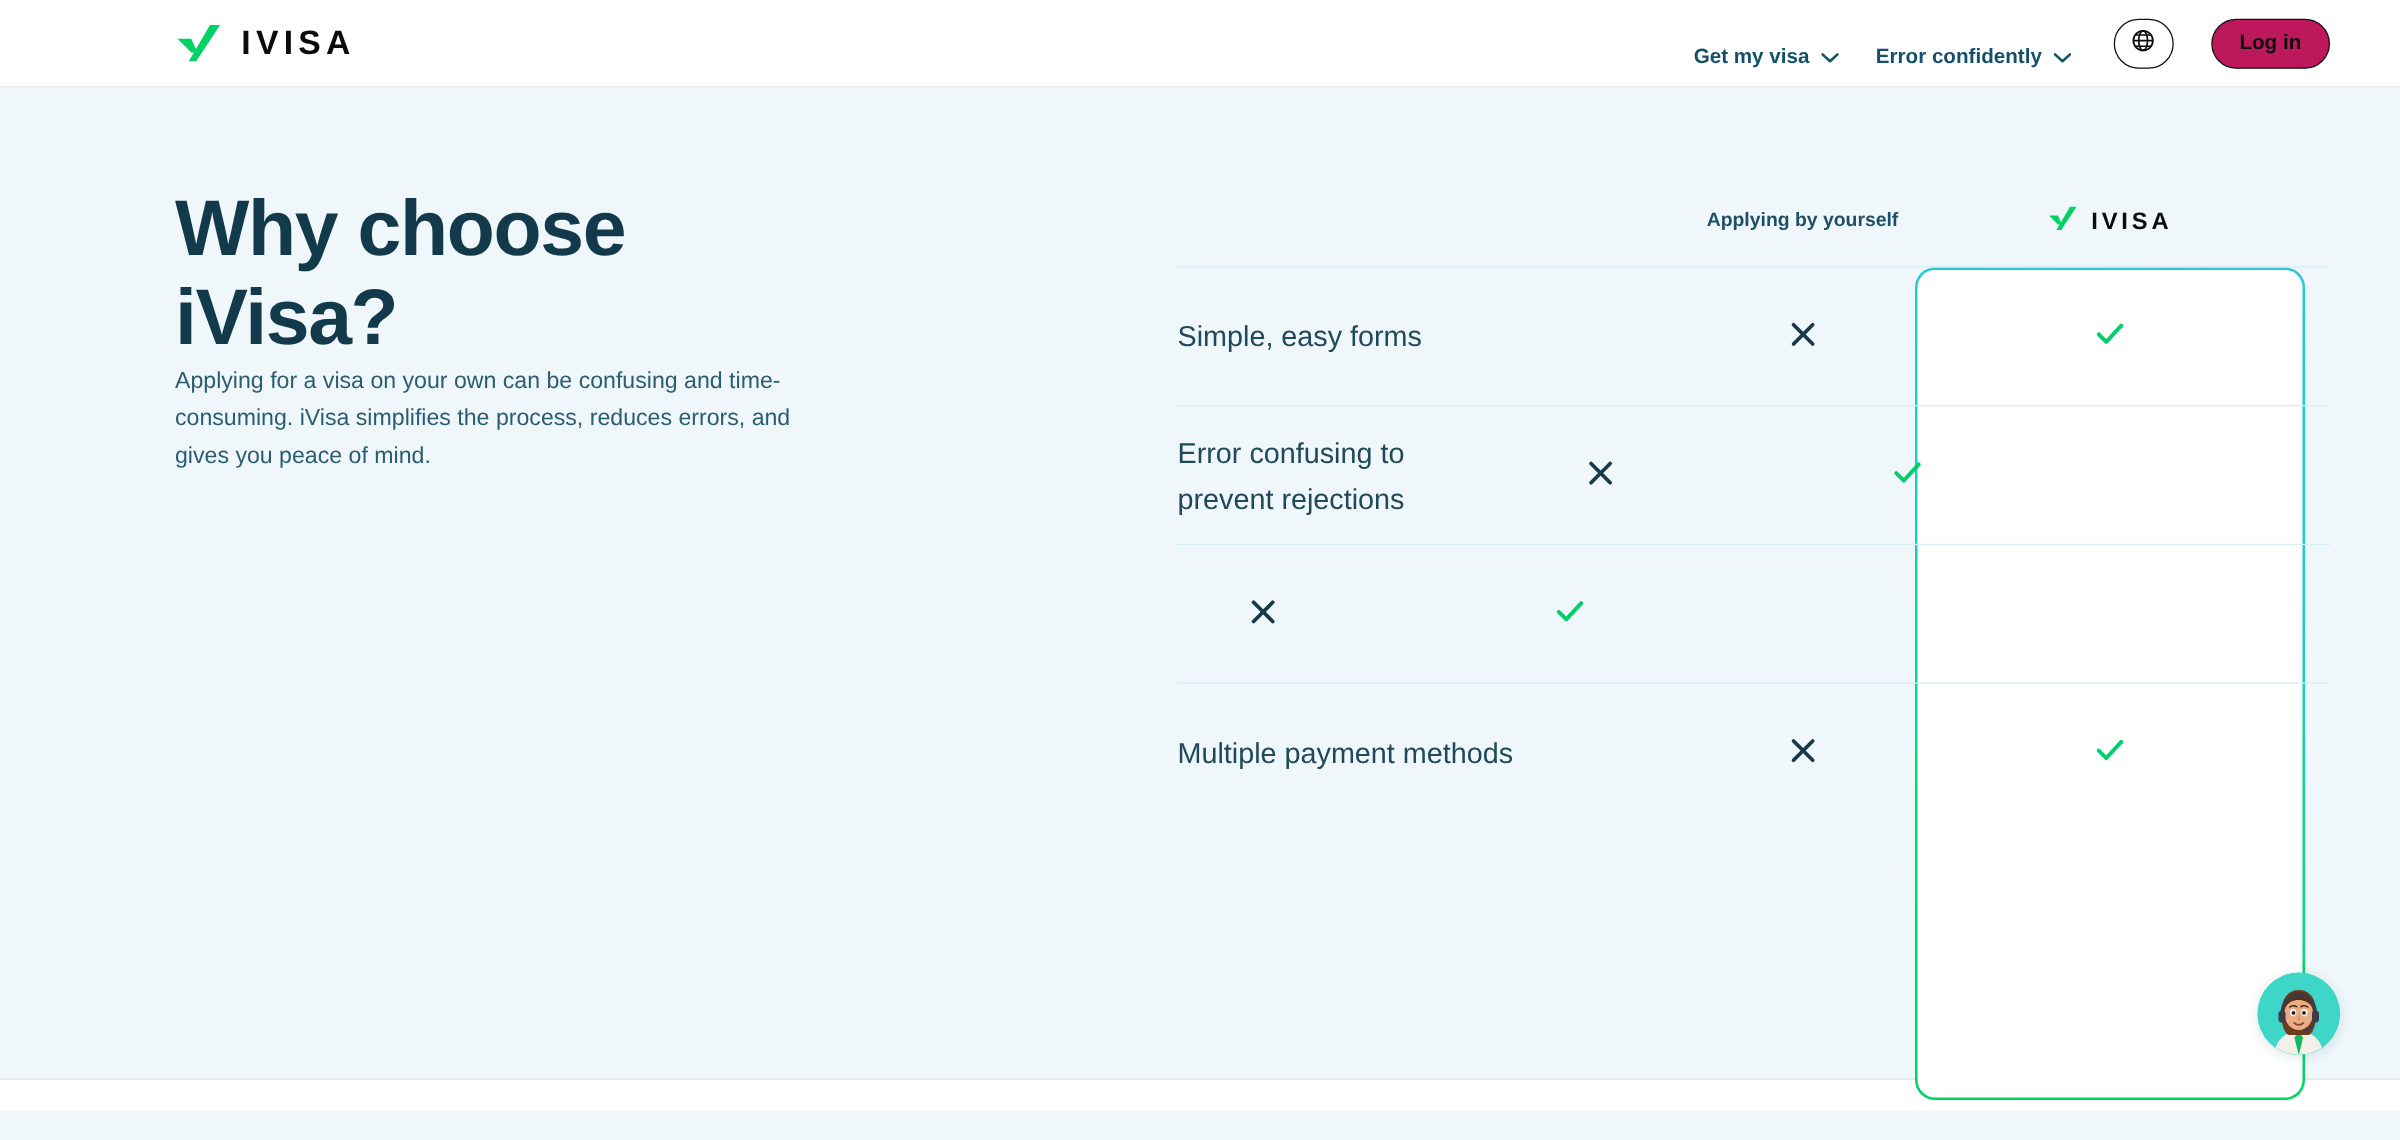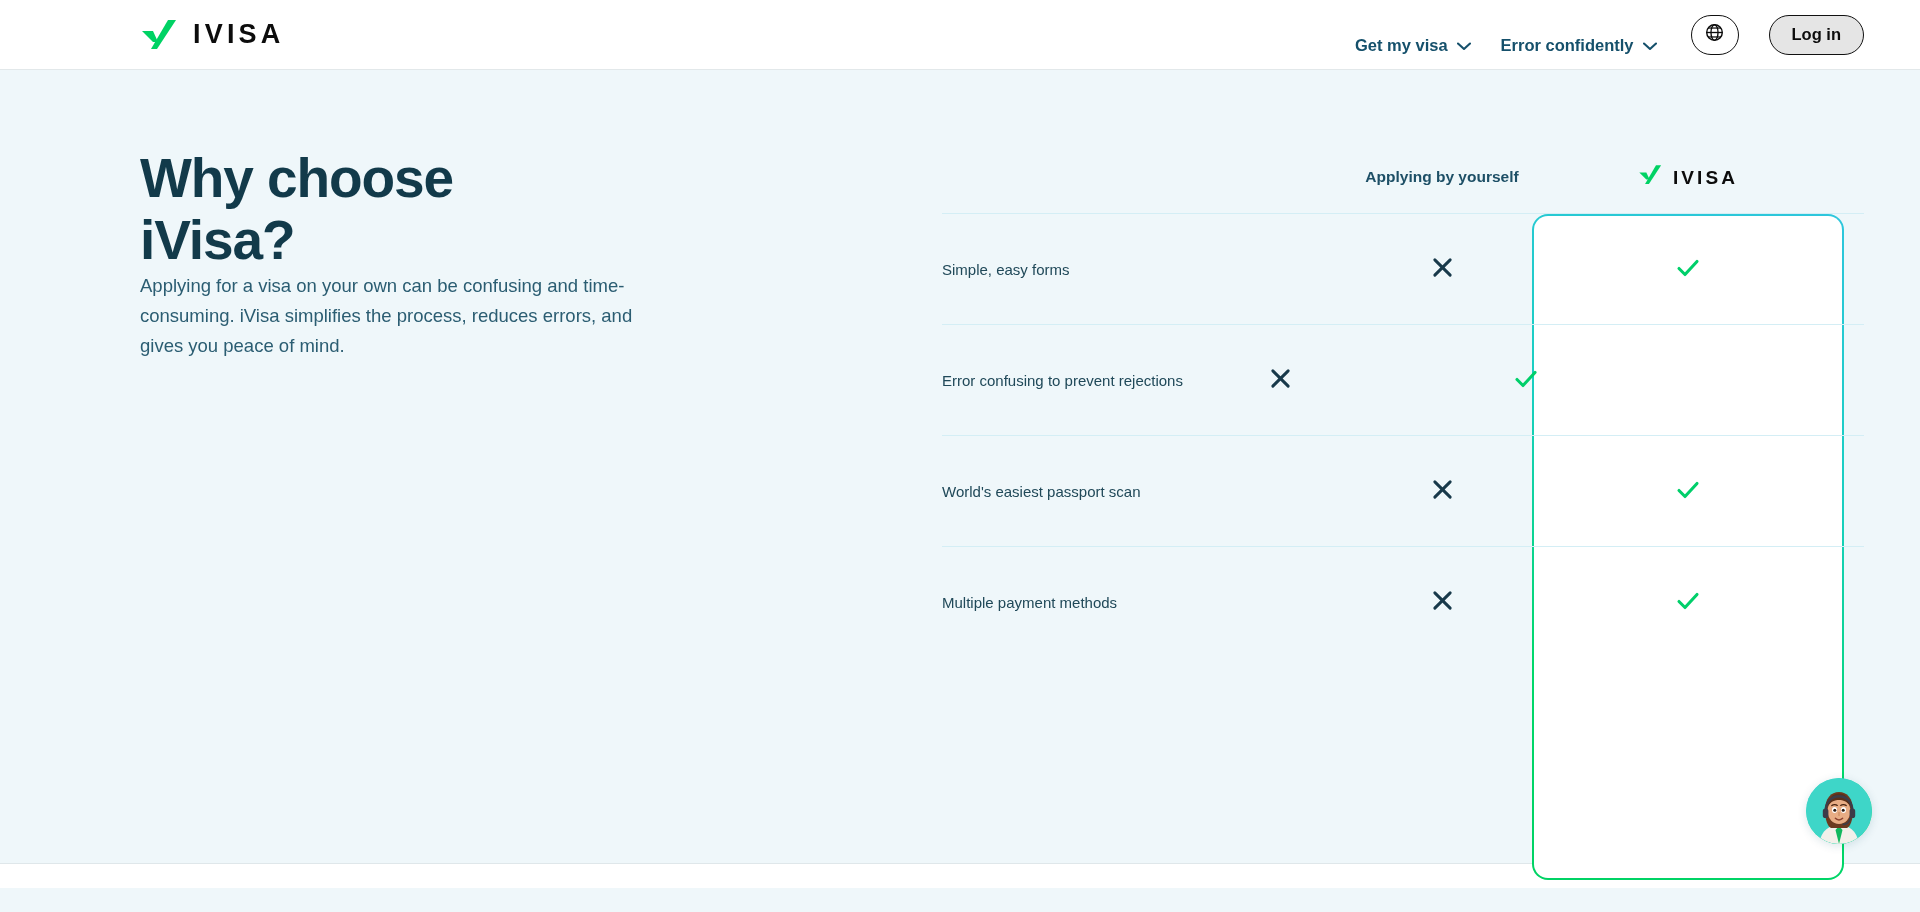--- a/index.html
+++ b/index.html
@@ -72,21 +72,21 @@
     justify-content: center;
     cursor: pointer;
     margin-left: 4px;
   }
 
   .login-btn {
     height: 40px;
     padding: 0 22px;
     border: 1.4px solid #111;
     border-radius: 22px;
-    background: #e5e5e5;
+    background: #be185d;
     font-family: "Liberation Sans", sans-serif;
     font-size: 16.5px;
     font-weight: 600;
     color: #0c0c0c;
     cursor: pointer;
     display: flex;
     align-items: center;
   }
 
   
@@ -98,21 +98,21 @@
     background: #eff7fa;
   }
 
   .left-col {
     width: 640px;
     flex: none;
     padding-top: 78px;
   }
 
   .headline {
-    font-size: 55px;
+    font-size: 63px;
     line-height: 1.12;
     font-weight: 700;
     letter-spacing: -1.1px;
     color: #123a4a;
     max-width: 470px;
   }
 
   .subcopy {
     font-size: 18.5px;
     line-height: 1.62;
@@ -166,21 +166,21 @@
 
   .row-head { height: 74px; }
   .row-feat { height: 111px; }
   .row-feat + .row-feat .cell-label,
   .rows .row-feat .cell-label { }
 
   .cell-label {
     width: 432px;
     flex: none;
     padding-left: 22px;
-    font-size: 15px;
+    font-size: 23px;
     line-height: 1.6;
     color: #204959;
     font-weight: 400;
   }
   .cell-self {
     width: 180px;
     flex: none;
     display: flex;
     justify-content: center;
     align-items: center;
@@ -373,21 +373,20 @@
             <span>
               <svg width="26" height="26" viewBox="0 0 26 26">
                 <path d="M4 13.5 L10 19.5 L22 6.5" stroke="#00cf6a" stroke-width="3.1" fill="none" stroke-linecap="round" stroke-linejoin="round"></path>
               </svg>
             </span>
           </div>
           <div class="hline"></div>
         </div>
 
         <div class="row row-feat">
-          <div class="cell-label">World's easiest passport scan</div>
           <div class="cell-self">
             <span>
               <svg width="23" height="23" viewBox="0 0 24 24">
                 <path d="M4 4 L20 20 M20 4 L4 20" stroke="#18394a" stroke-width="3.1" stroke-linecap="round"></path>
               </svg>
             </span>
           </div>
           <div class="cell-ivisa">
             <span>
               <svg width="26" height="26" viewBox="0 0 26 26">

